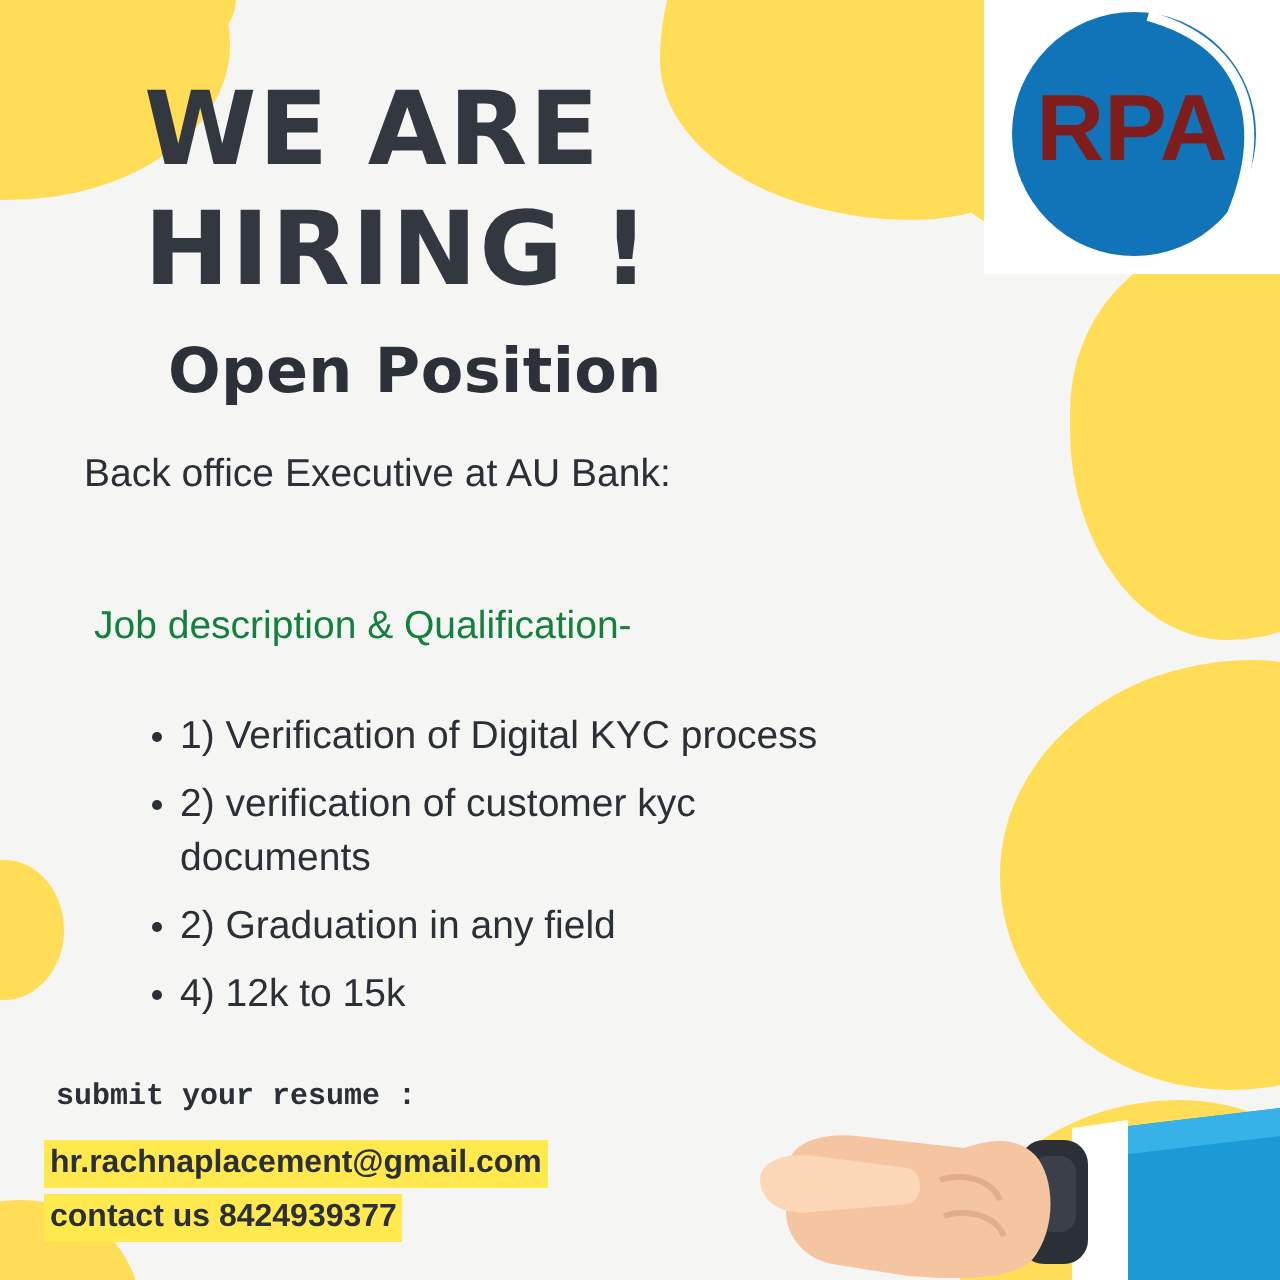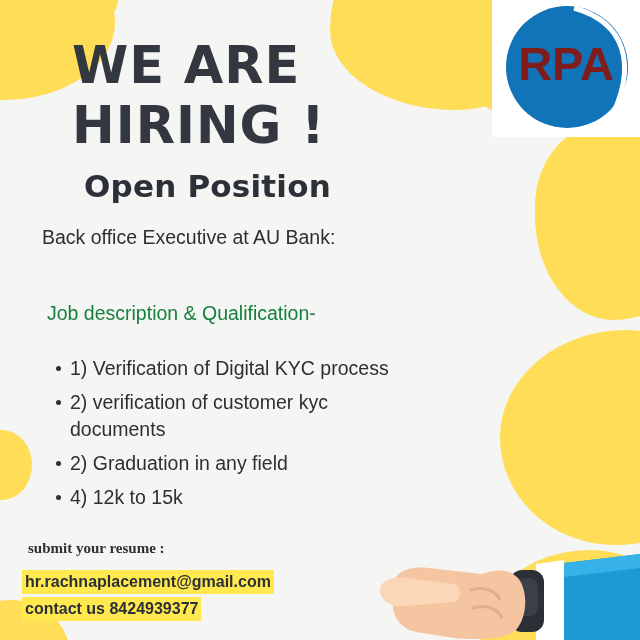--- a/index.html
+++ b/index.html
@@ -187,36 +187,37 @@
     padding: 0 0 0 22px;
     list-style: none;
     font-family: "Liberation Sans", sans-serif;
     font-size: 19.5px;
     line-height: 27px;
     color: #2b2f36;
   }
   .bullets li {
     position: relative;
     margin-bottom: 7px;
+    margin-left: 20px;
   }
   .bullets li::before {
     content: "";
     position: absolute;
     left: -14px;
     top: 11px;
     width: 5px;
     height: 5px;
     border-radius: 50%;
     background: #2b2f36;
   }
   .submit-label {
     position: absolute;
     left: 28px;
     top: 540px;
-    font-family: Liberation Serif, serif;
+    font-family: Liberation Mono, monospace;
     font-weight: bold;
     font-size: 15px;
     color: #2b2f36;
   }
   .contact-block {
     position: absolute;
     left: 22px;
     top: 570px;
   }
   .hl {

